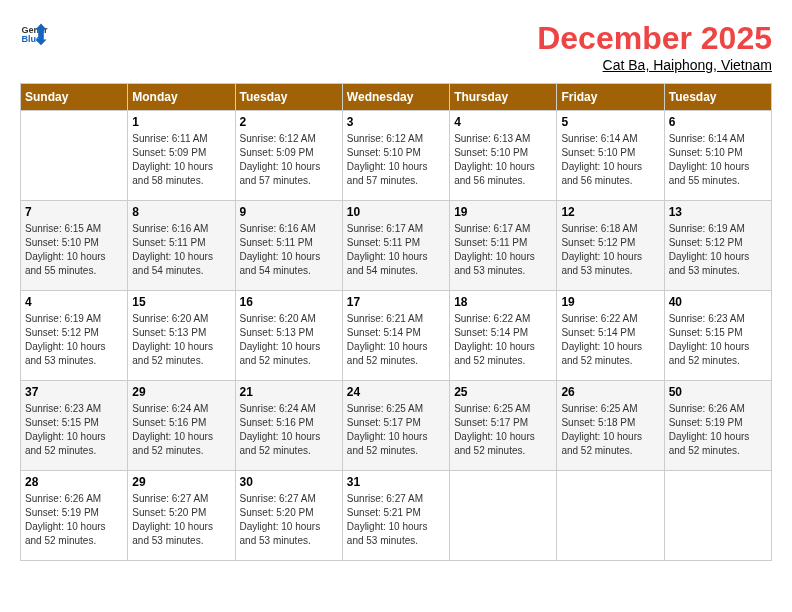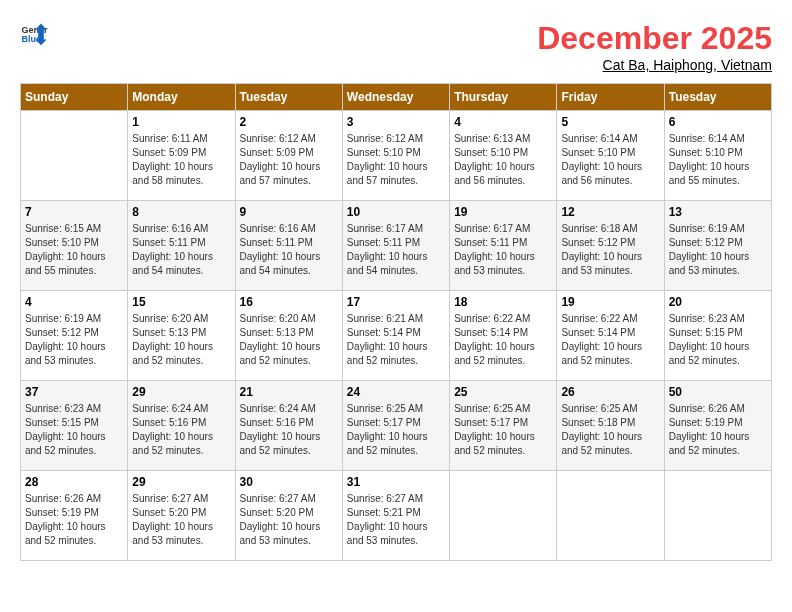--- a/index.html
+++ b/index.html
@@ -188,21 +188,21 @@
         </td>
         <td>
           <div class="day-number">18</div>
           <div class="day-info">Sunrise: 6:22 AM<br>Sunset: 5:14 PM<br>Daylight: 10 hours and 52 minutes.</div>
         </td>
         <td>
           <div class="day-number">19</div>
           <div class="day-info">Sunrise: 6:22 AM<br>Sunset: 5:14 PM<br>Daylight: 10 hours and 52 minutes.</div>
         </td>
         <td>
-          <div class="day-number">20</div>
+          <div class="day-number">40</div>
           <div class="day-info">Sunrise: 6:23 AM<br>Sunset: 5:15 PM<br>Daylight: 10 hours and 52 minutes.</div>
         </td>
       </tr>
       <tr>
         <td>
           <div class="day-number">37</div>
           <div class="day-info">Sunrise: 6:23 AM<br>Sunset: 5:15 PM<br>Daylight: 10 hours and 52 minutes.</div>
         </td>
         <td>
           <div class="day-number">29</div>

